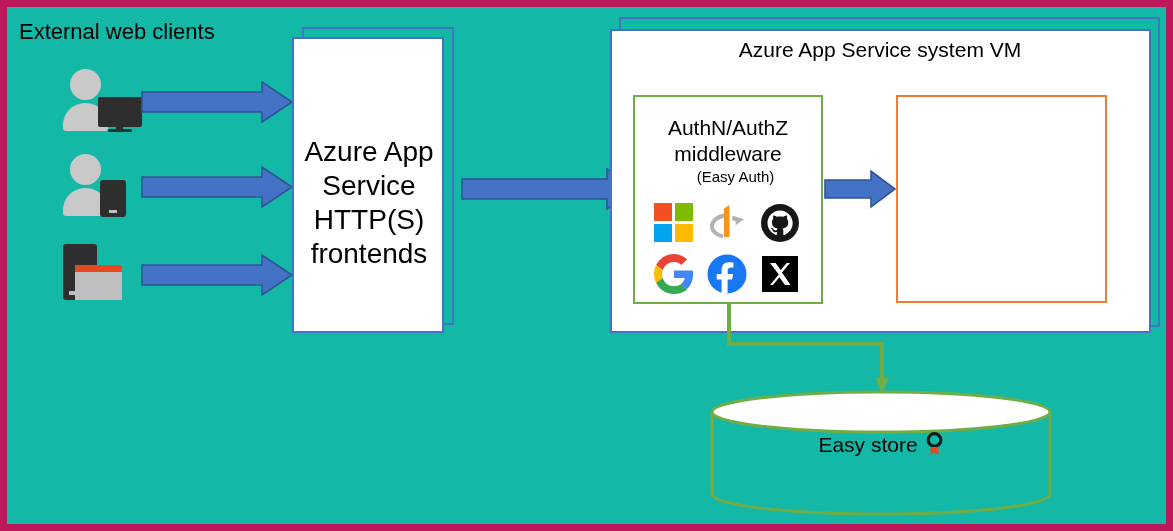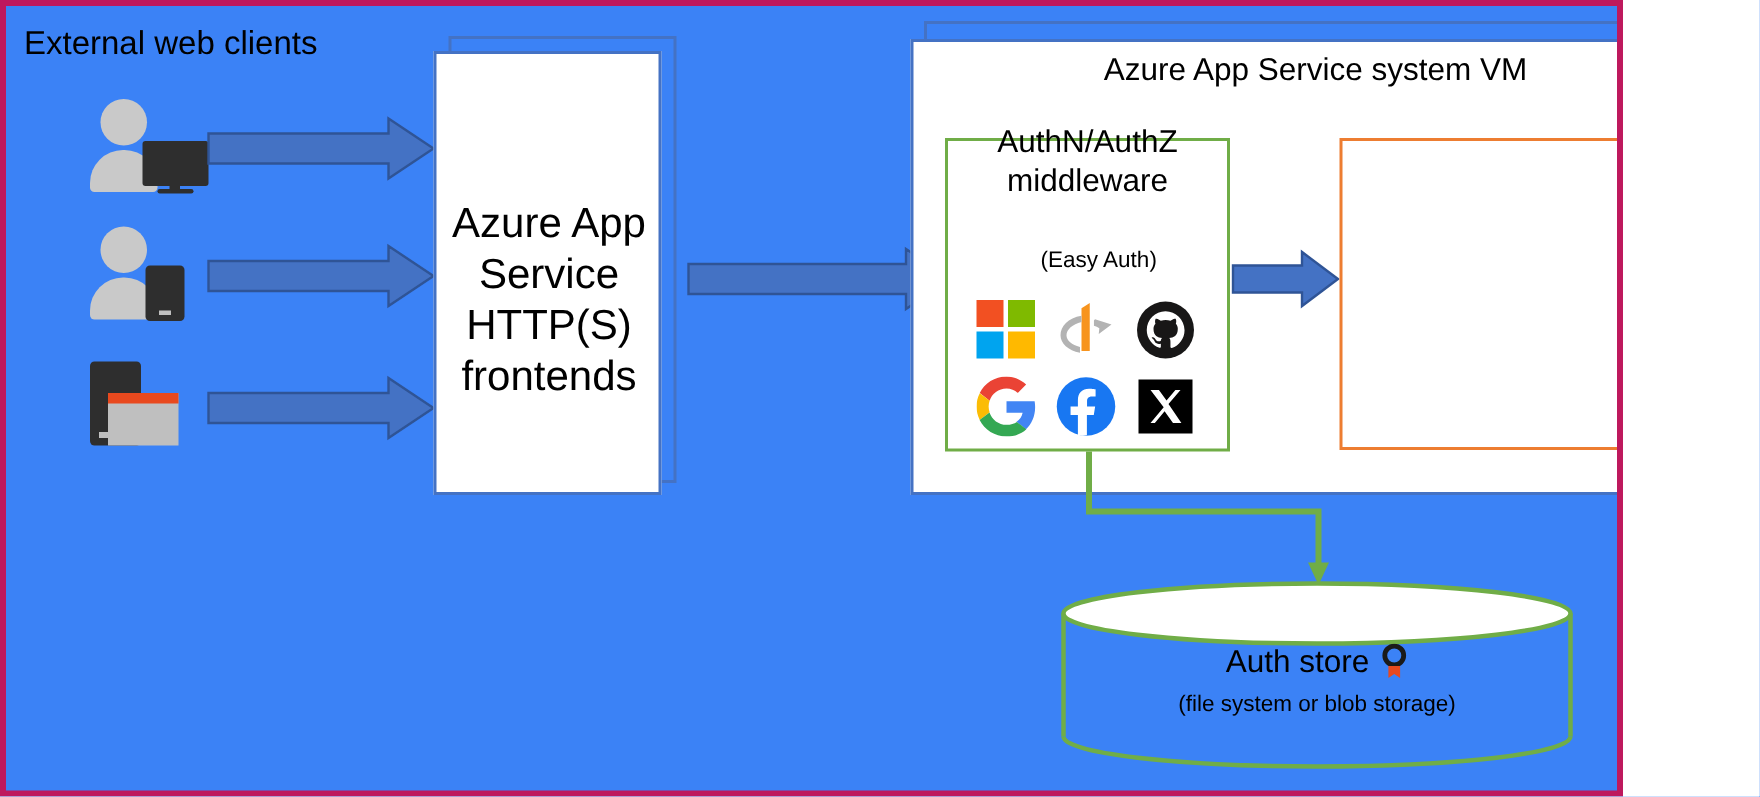--- a/index.html
+++ b/index.html
@@ -3,24 +3,24 @@
 <meta charset="utf-8">
 <title>Azure App Service Easy Auth architecture</title>
 <style>
   html, body {
     margin: 0;
     padding: 0;
     background: #ffffff;
   }
   #canvas {
     position: relative;
-    width: 1082px;
+    width: 1173px;
     height: 531px;
-    background: #3b82f6;
-    border: 4px solid #be185d;
+    background: #14b8a6;
+    border: 7px solid #be185d;
     box-sizing: border-box;
     overflow: hidden;
     font-family: "Liberation Sans", "DejaVu Sans", sans-serif;
     color: #000000;
   }
   .abs { position: absolute; }
 
   
   .rect {
     position: absolute;
@@ -49,21 +49,21 @@
   #frontends-label {
     left: 286px; top: 112px; width: 152px;
     font-size: 28px;
     margin-top: 16px;
   }
   #vm-title {
     left: 608px; top: 30px; width: 530px;
     font-size: 21px;
   }
   #mw-label {
-    left: 628px; top: 78px; width: 186px;
+    left: 628px; top: 108px; width: 186px;
     font-size: 21px;
   }
   #mw-sublabel {
     left: 628px; top: 161px; width: 186px;
     font-size: 15px;
     padding-left: 15px;
   }
   #webapp-label {
     left: 889px; top: 175px; width: 211px;
     font-size: 21px;
@@ -233,21 +233,20 @@
   <div class="rect orange" style="left:889px; top:88px; width:211px; height:208px; background:#ffffff;"></div>
 
   <svg id="cylinder" viewBox="0 0 342 126" preserveAspectRatio="none">
     <path d="M2,22 L2,104" fill="none" stroke="#70AD47" stroke-width="3"></path>
     <path d="M340,22 L340,104" fill="none" stroke="#70AD47" stroke-width="3"></path>
     <ellipse cx="171" cy="22" rx="169" ry="20" fill="#ffffff" stroke="#70AD47" stroke-width="3"></ellipse>
     <path d="M2,104 A169,20 0 0 0 340,104" fill="none" stroke="#70AD47" stroke-width="3"></path>
   </svg>
 
   <div class="label" id="store-label">
-    <span>Auth store</span>
+    <span>Easy store</span>
     <svg width="19" height="25" viewBox="0 0 19 25">
       <circle cx="9.5" cy="8" r="6.3" fill="none" stroke="#1A1A1A" stroke-width="3.2"></circle>
       <path d="M5.6,15 L5.6,23 L9.5,20.4 L13.4,23 L13.4,15 Z" fill="#E8491E"></path>
     </svg>
   </div>
-  <div class="label" id="store-sublabel">(file system or blob storage)</div>
 
 </div>
 
 </body></html>

